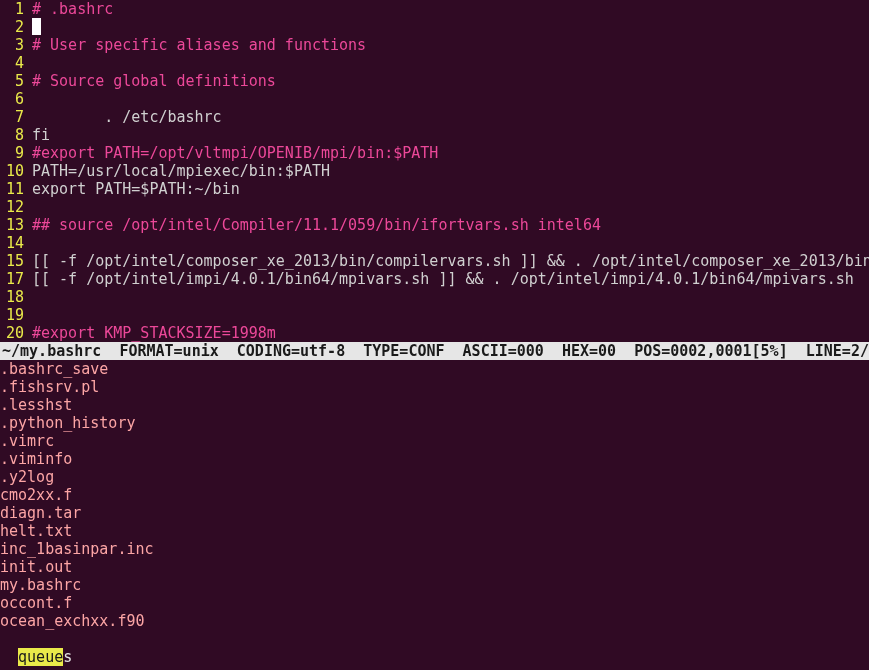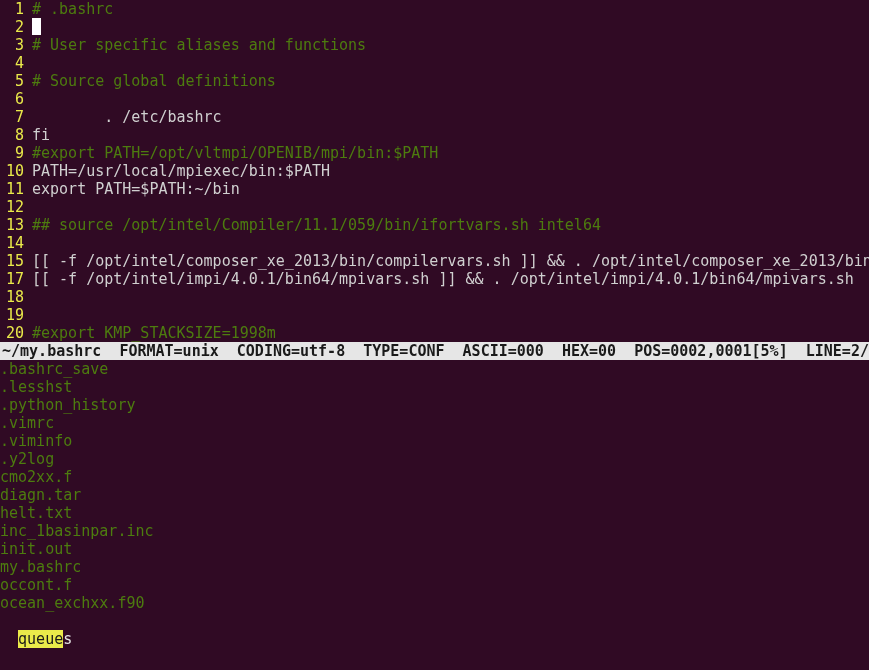--- a/index.html
+++ b/index.html
@@ -29,21 +29,21 @@
       text-align: right;
       color: #eaea4a;
       padding-right: 4px;
       flex-shrink: 0;
     }
     .code {
       padding-left: 4px;
       white-space: pre;
     }
     .comment {
-      color: #4d7c0f;
+      color: #ec4899;
     }
     .cursor-block {
       background: #ffffff;
       color: #300a24;
       width: 9px;
       display: inline-block;
       height: 17px;
       vertical-align: top;
     }
     .statusbar {
@@ -51,21 +51,21 @@
       color: #1a1a1a;
       font-weight: bold;
       padding: 0 2px;
       white-space: pre;
       overflow: hidden;
     }
     .file-list {
       background: #300a24;
     }
     .file-item {
-      color: #4d7c0f;
+      color: #fca5a5;
       white-space: pre;
     }
     .cmdline {
       color: #e6e6e6;
       white-space: pre;
     }
     .hl-match {
       background: #eaea4a;
       color: #1a1a1a;
     }
@@ -92,20 +92,21 @@
     <div class="line"><span class="gutter">17</span><span class="code">[[ -f /opt/intel/impi/4.0.1/bin64/mpivars.sh ]] &amp;&amp; . /opt/intel/impi/4.0.1/bin64/mpivars.sh</span></div>
     <div class="line"><span class="gutter">18</span><span class="code"></span></div>
     <div class="line"><span class="gutter">19</span><span class="code"></span></div>
     <div class="line"><span class="gutter">20</span><span class="code"><span class="comment">#export KMP_STACKSIZE=1998m</span></span></div>
   </div>
 
 <div class="statusbar">~/my.bashrc  FORMAT=unix  CODING=utf-8  TYPE=CONF  ASCII=000  HEX=00  POS=0002,0001[5%]  LINE=2/38   Top</div>
 
 <div class="file-list" id="file-list-root">
     <div class="file-item">.bashrc_save</div>
+    <div class="file-item">.fishsrv.pl</div>
     <div class="file-item">.lesshst</div>
     <div class="file-item">.python_history</div>
     <div class="file-item">.vimrc</div>
     <div class="file-item">.viminfo</div>
     <div class="file-item">.y2log</div>
     <div class="file-item">cmo2xx.f</div>
     <div class="file-item">diagn.tar</div>
     <div class="file-item">helt.txt</div>
     <div class="file-item">inc_1basinpar.inc</div>
     <div class="file-item">init.out</div>

